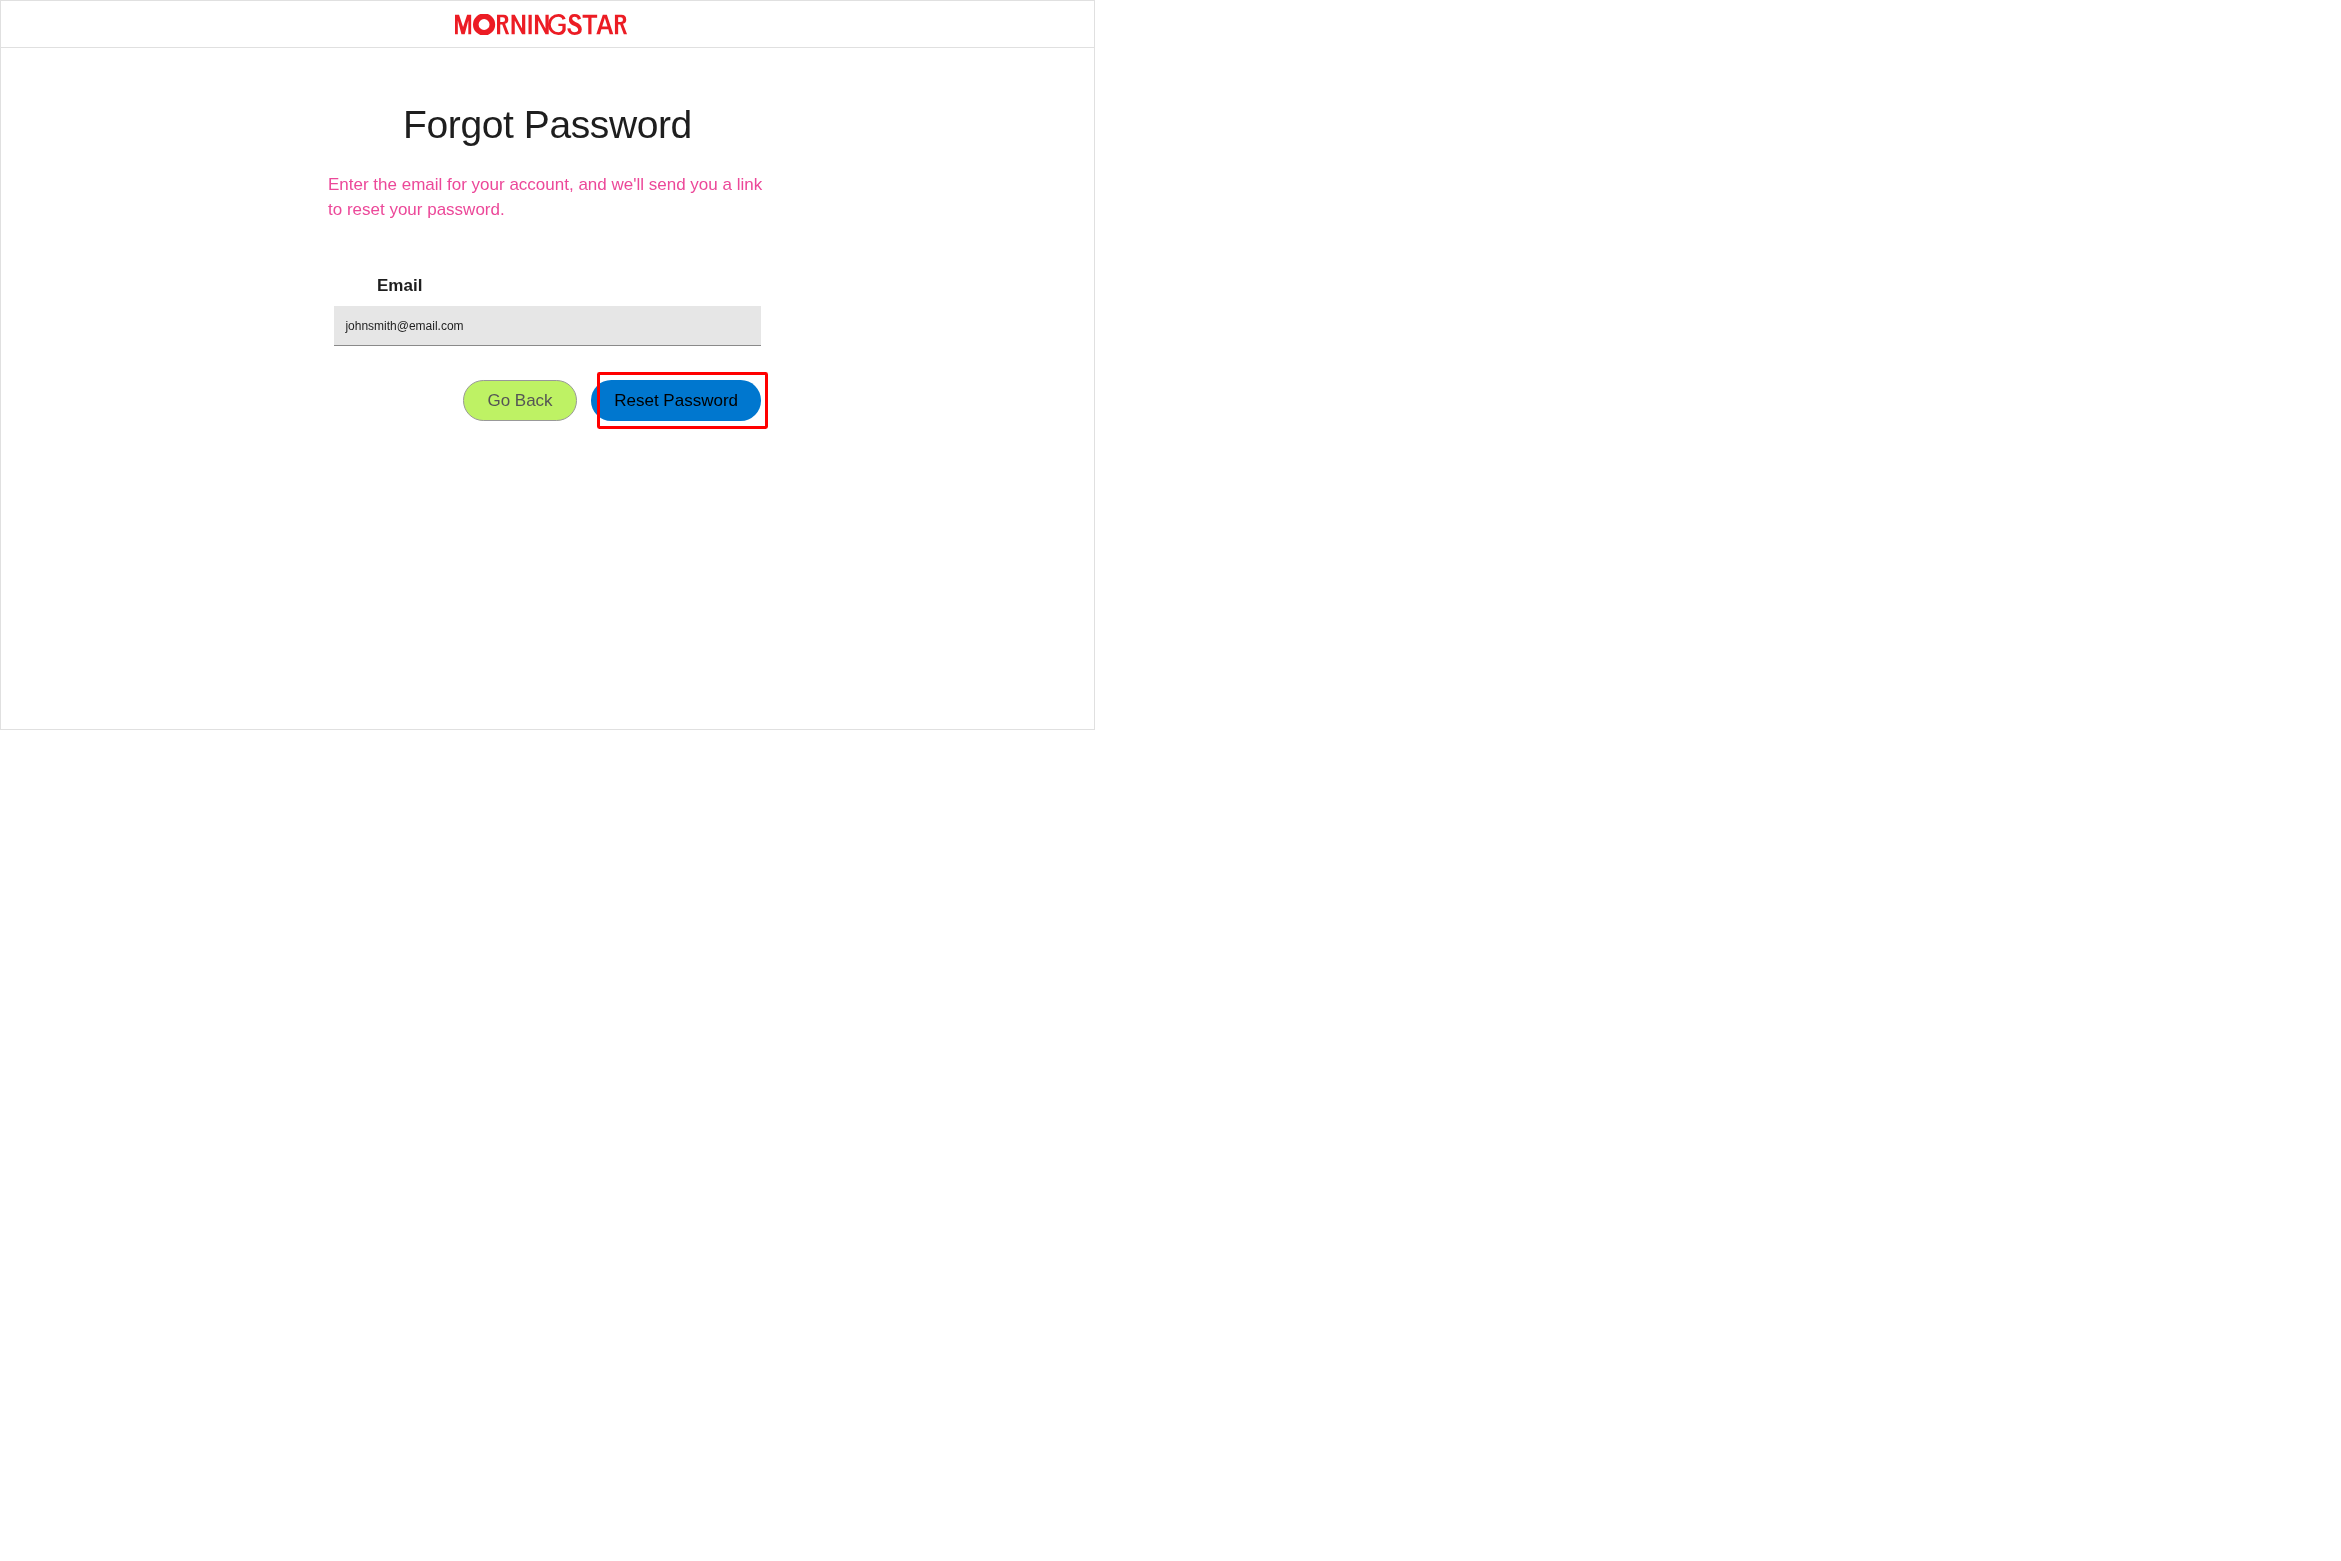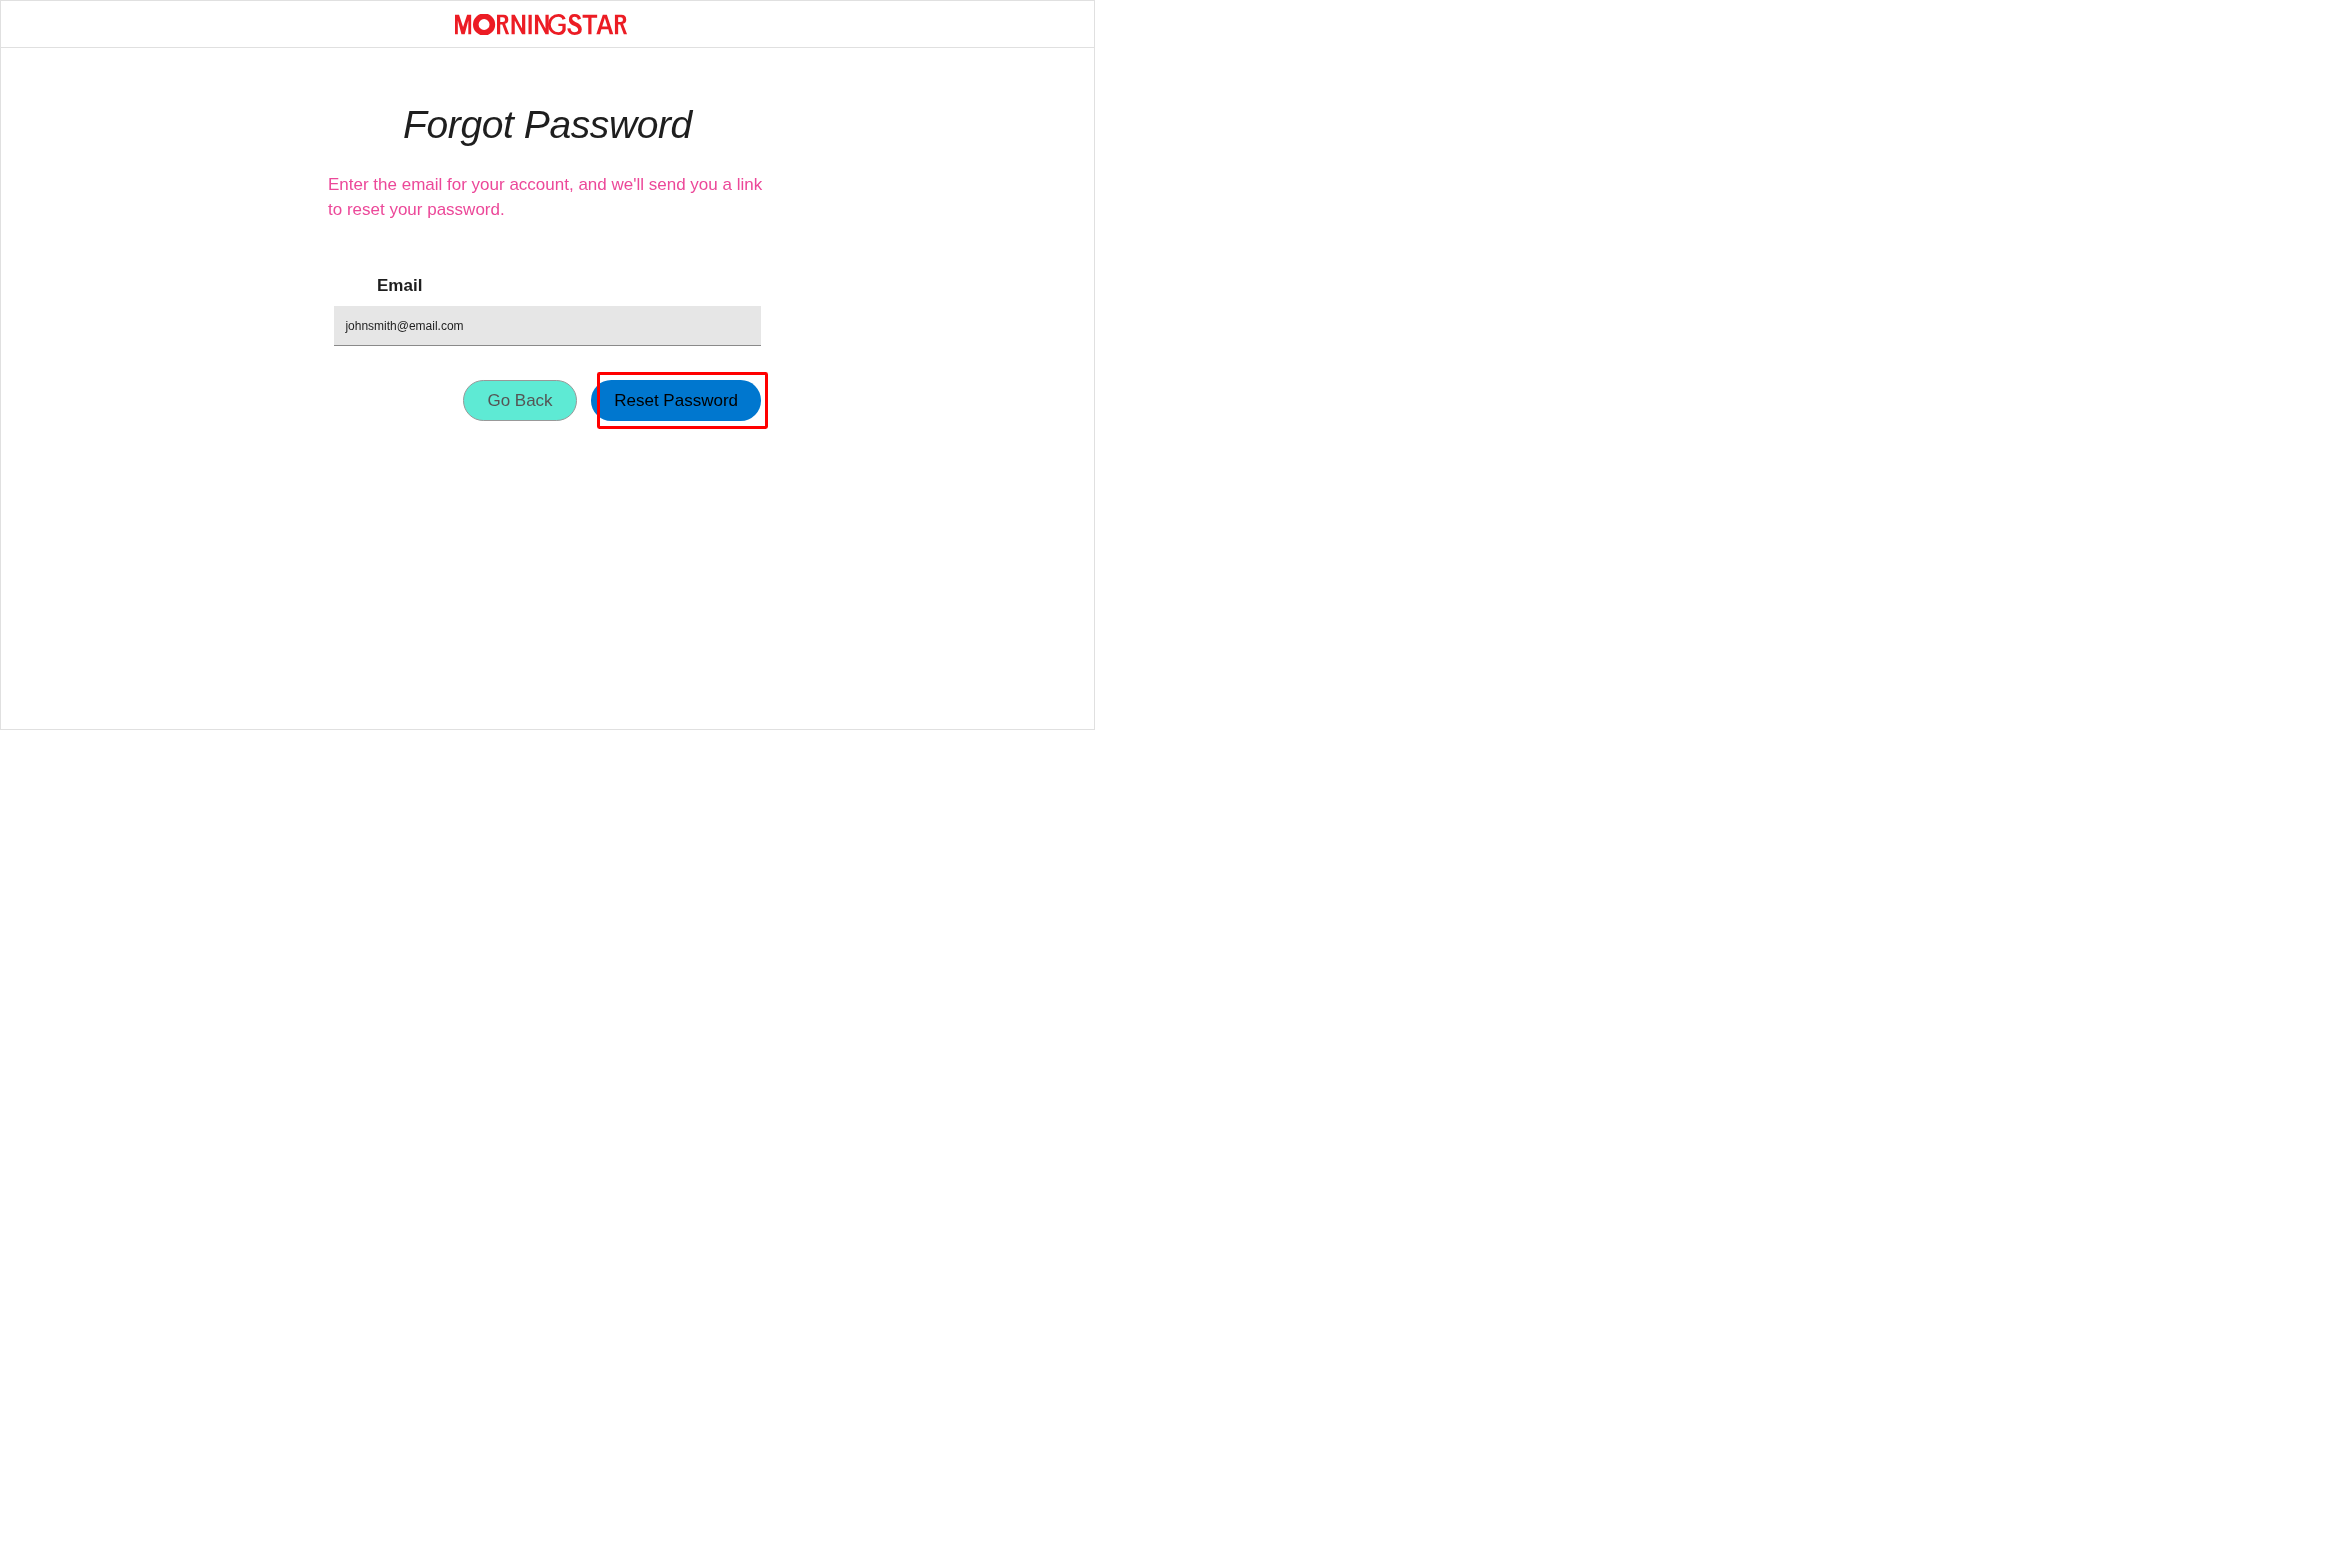--- a/index.html
+++ b/index.html
@@ -32,21 +32,20 @@
       flex-direction: column;
       align-items: center;
       padding-top: 55px;
     }
     .title {
       font-size: 39px;
       font-weight: 300;
       color: #1e1e1e;
       letter-spacing: -0.4px;
       font-stretch: condensed;
-      font-style: italic;
     }
     .subtitle {
       font-size: 17px;
       font-weight: 400;
       color: #ec4899;
       text-align: left;
       margin-top: 26px;
       line-height: 1.45;
       max-width: 439px;
     }
@@ -85,21 +84,21 @@
       border-radius: 20.3px;
       font-size: 17px;
       padding: 0 23px;
       cursor: pointer;
       display: flex;
       align-items: center;
       justify-content: center;
       font-family: inherit;
     }
     .btn-secondary {
-      background: #5eead4;
+      background: #bef264;
       border: 0.8px solid #999999;
       color: #555555;
       min-width: 104px;
     }
     .btn-primary {
       background: #0077cf;
       border: none;
       color: #000000;
       min-width: 158px;
     }

